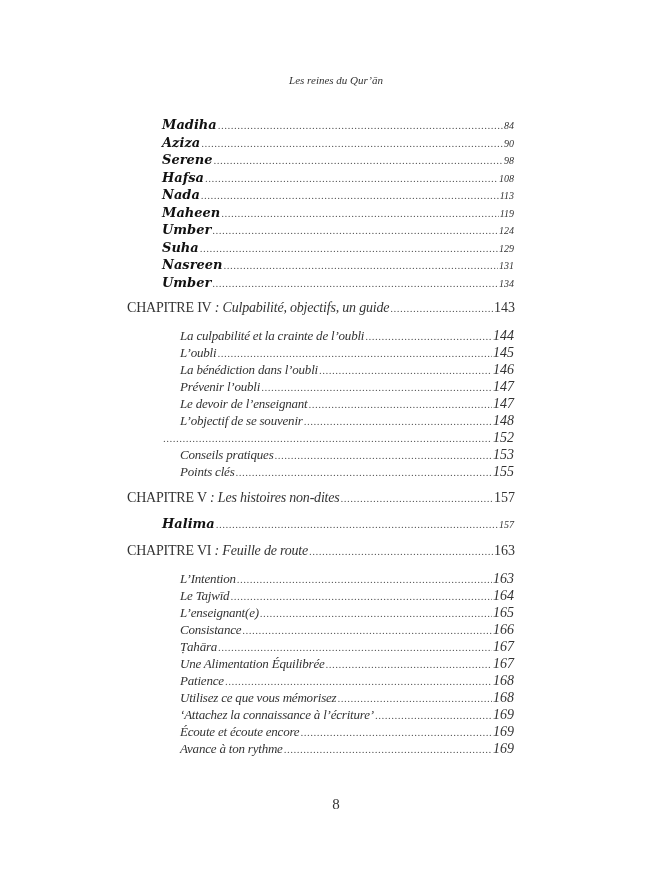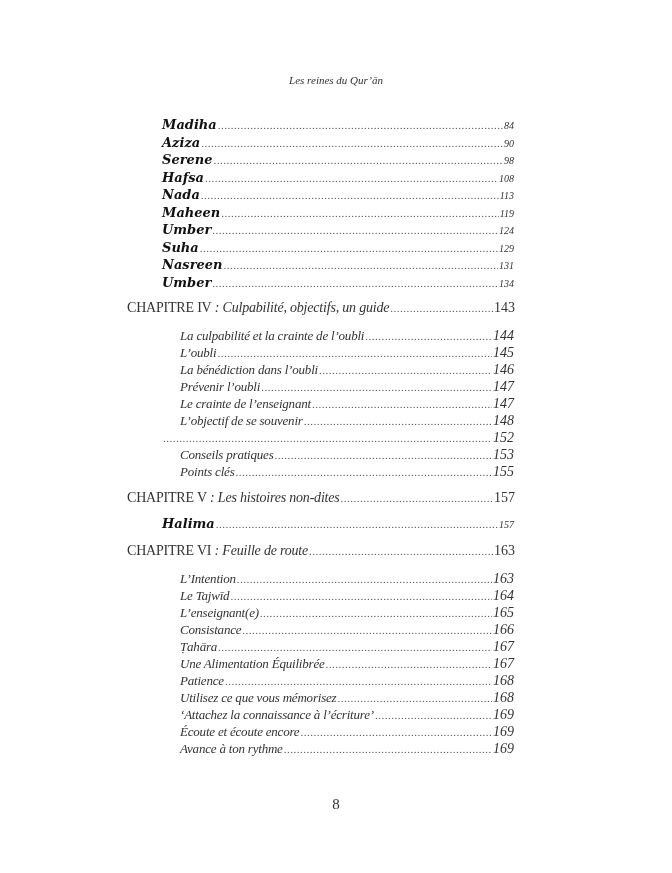--- a/index.html
+++ b/index.html
@@ -101,21 +101,21 @@
   <span class="label">La bénédiction dans l’oubli</span>
     <span class="leader"></span>
     <span class="page">146</span>
 </div>
 <div class="toc-line sub" style="top:379px">
   <span class="label">Prévenir l’oubli</span>
     <span class="leader"></span>
     <span class="page">147</span>
 </div>
 <div class="toc-line sub" style="top:396px">
-  <span class="label">Le crainte de l’enseignant</span>
+  <span class="label">Le devoir de l’enseignant</span>
     <span class="leader"></span>
     <span class="page">147</span>
 </div>
 <div class="toc-line sub" style="top:413px">
   <span class="label">L’objectif de se souvenir</span>
     <span class="leader"></span>
     <span class="page">148</span>
 </div>
 <div class="toc-line sub" style="top:430px">
     <span class="leader"></span>

